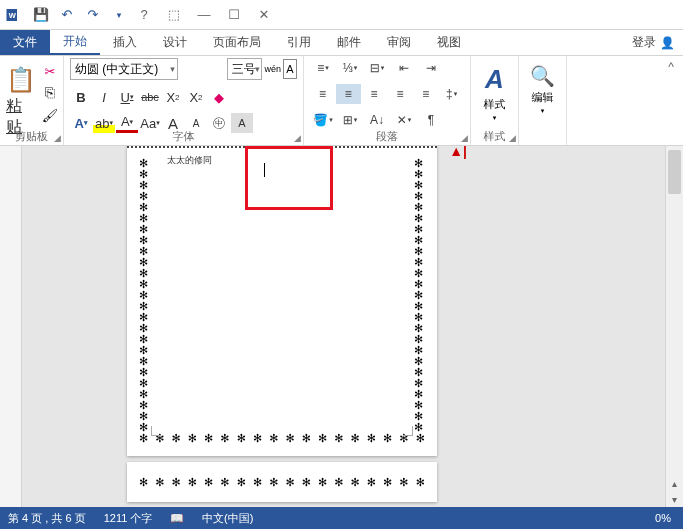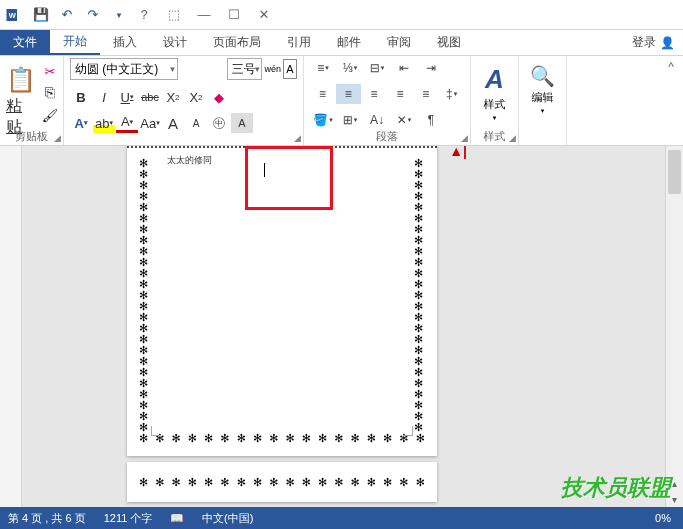--- a/index.html
+++ b/index.html
@@ -172,20 +172,21 @@
         <div class="rb" style="color:#2b579a;font-weight:bold">A<span style="font-size:7px">▾</span></div>
         <div class="rb" style="background:linear-gradient(transparent 60%, #ff0 60%)">ab<span style="font-size:7px">▾</span></div>
         <div class="rb" style="border-bottom:3px solid #c00">A<span style="font-size:7px">▾</span></div>
         <div class="rb">Aa<span style="font-size:7px">▾</span></div>
         <div class="rb" style="font-size:15px">A</div>
         <div class="rb" style="font-size:10px">A</div>
         <div class="rb">㊥</div>
         <div class="rb" style="background:#ddd;font-size:11px">A</div>
       </div>
     </div>
+    <div class="ribbon-group-label">字体</div>
     <div class="ribbon-group-dlg">◢</div>
   </div>
 
   <div class="ribbon-group para-group">
     <div class="ribbon-body" style="flex-direction:column">
       <div class="para-row">
         <div class="pb">≡<span class="dd">▾</span></div>
         <div class="pb">⅓<span class="dd">▾</span></div>
         <div class="pb">⊟<span class="dd">▾</span></div>
         <div class="pb">⇤</div>
@@ -268,14 +269,13 @@
 <div class="statusbar">
   <div class="status-item">第 4 页 , 共 6 页</div>
   <div class="status-item">1211 个字</div>
   <div class="status-item">📖</div>
   <div class="status-item">中文(中国)</div>
   <div class="status-spacer"></div>
   <div class="zoom-pct">0%</div>
 </div>
 
 <div class="watermark">
-  <span class="wm1">技术员联盟</span>
 </div>
 
 </body></html>

